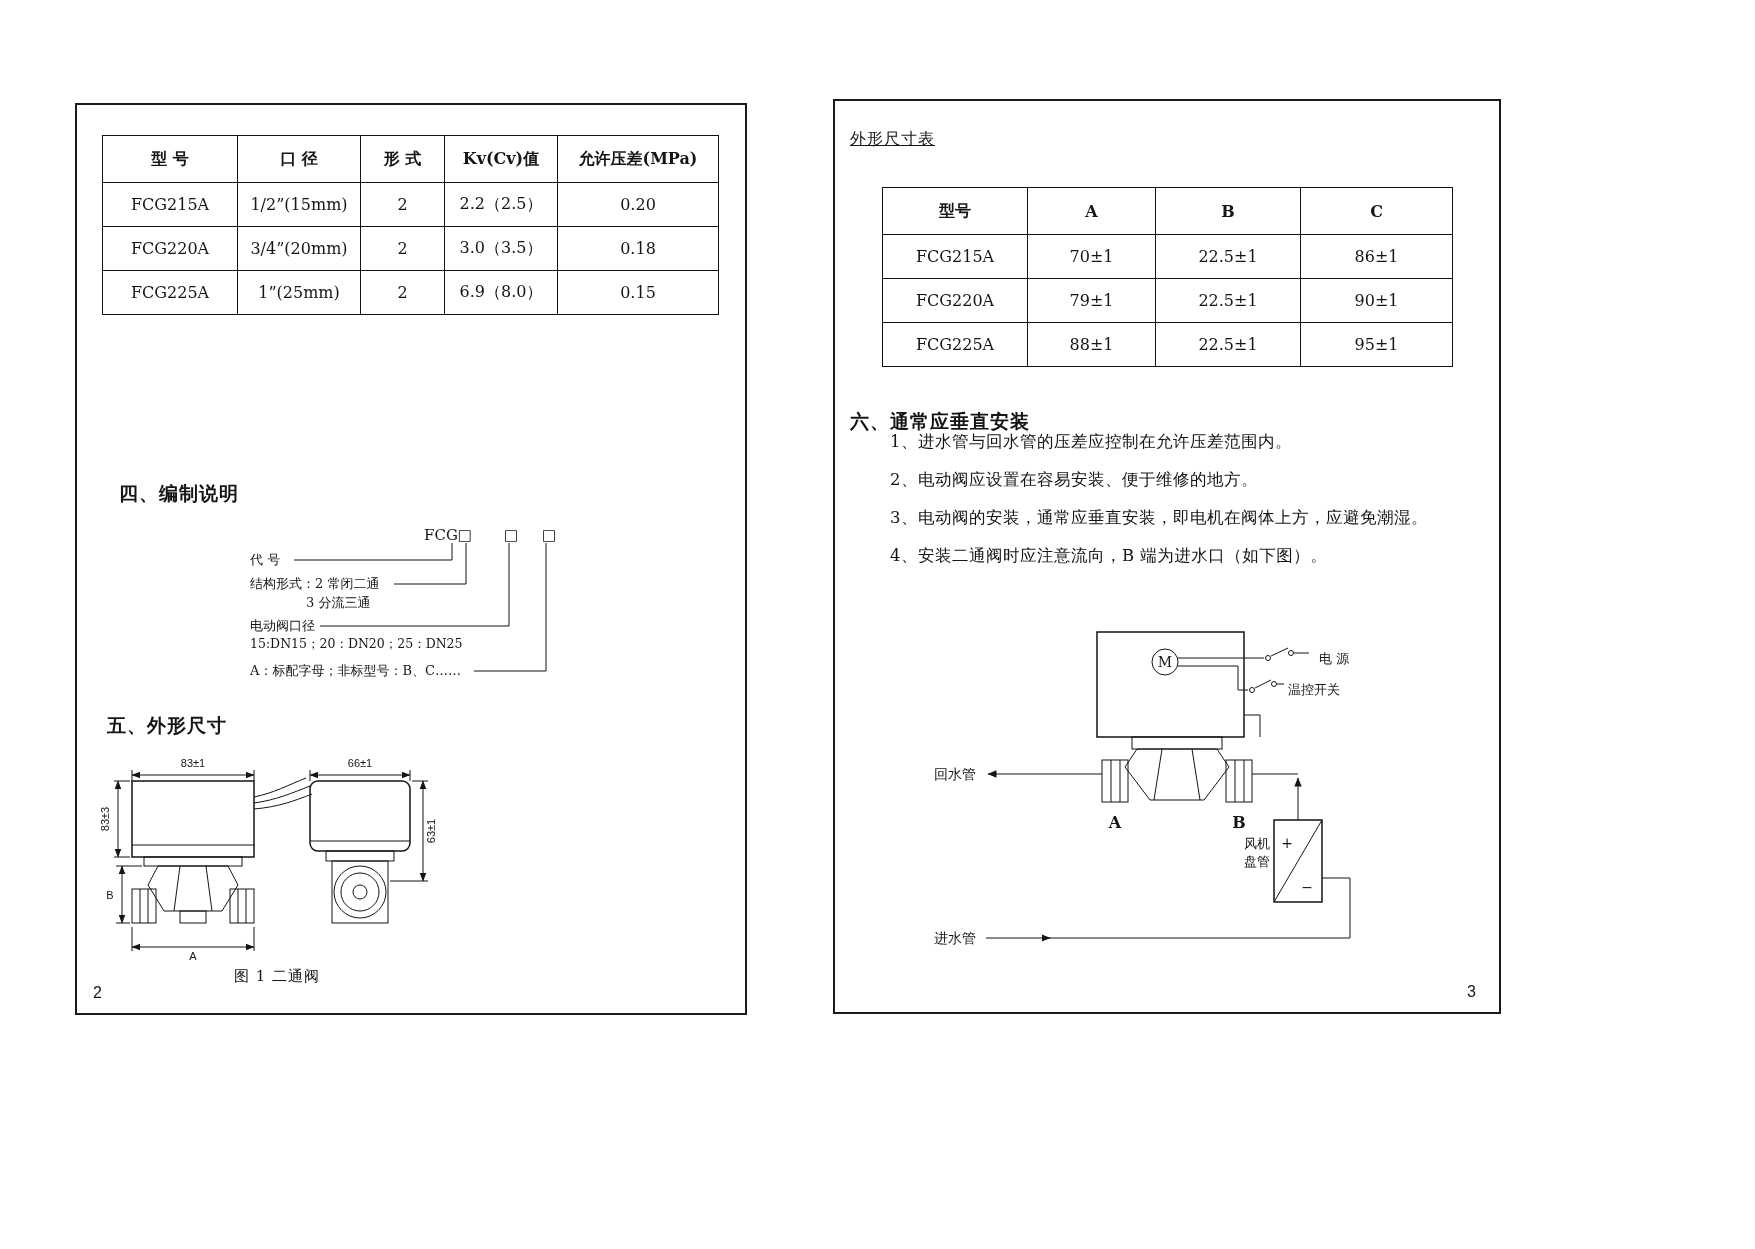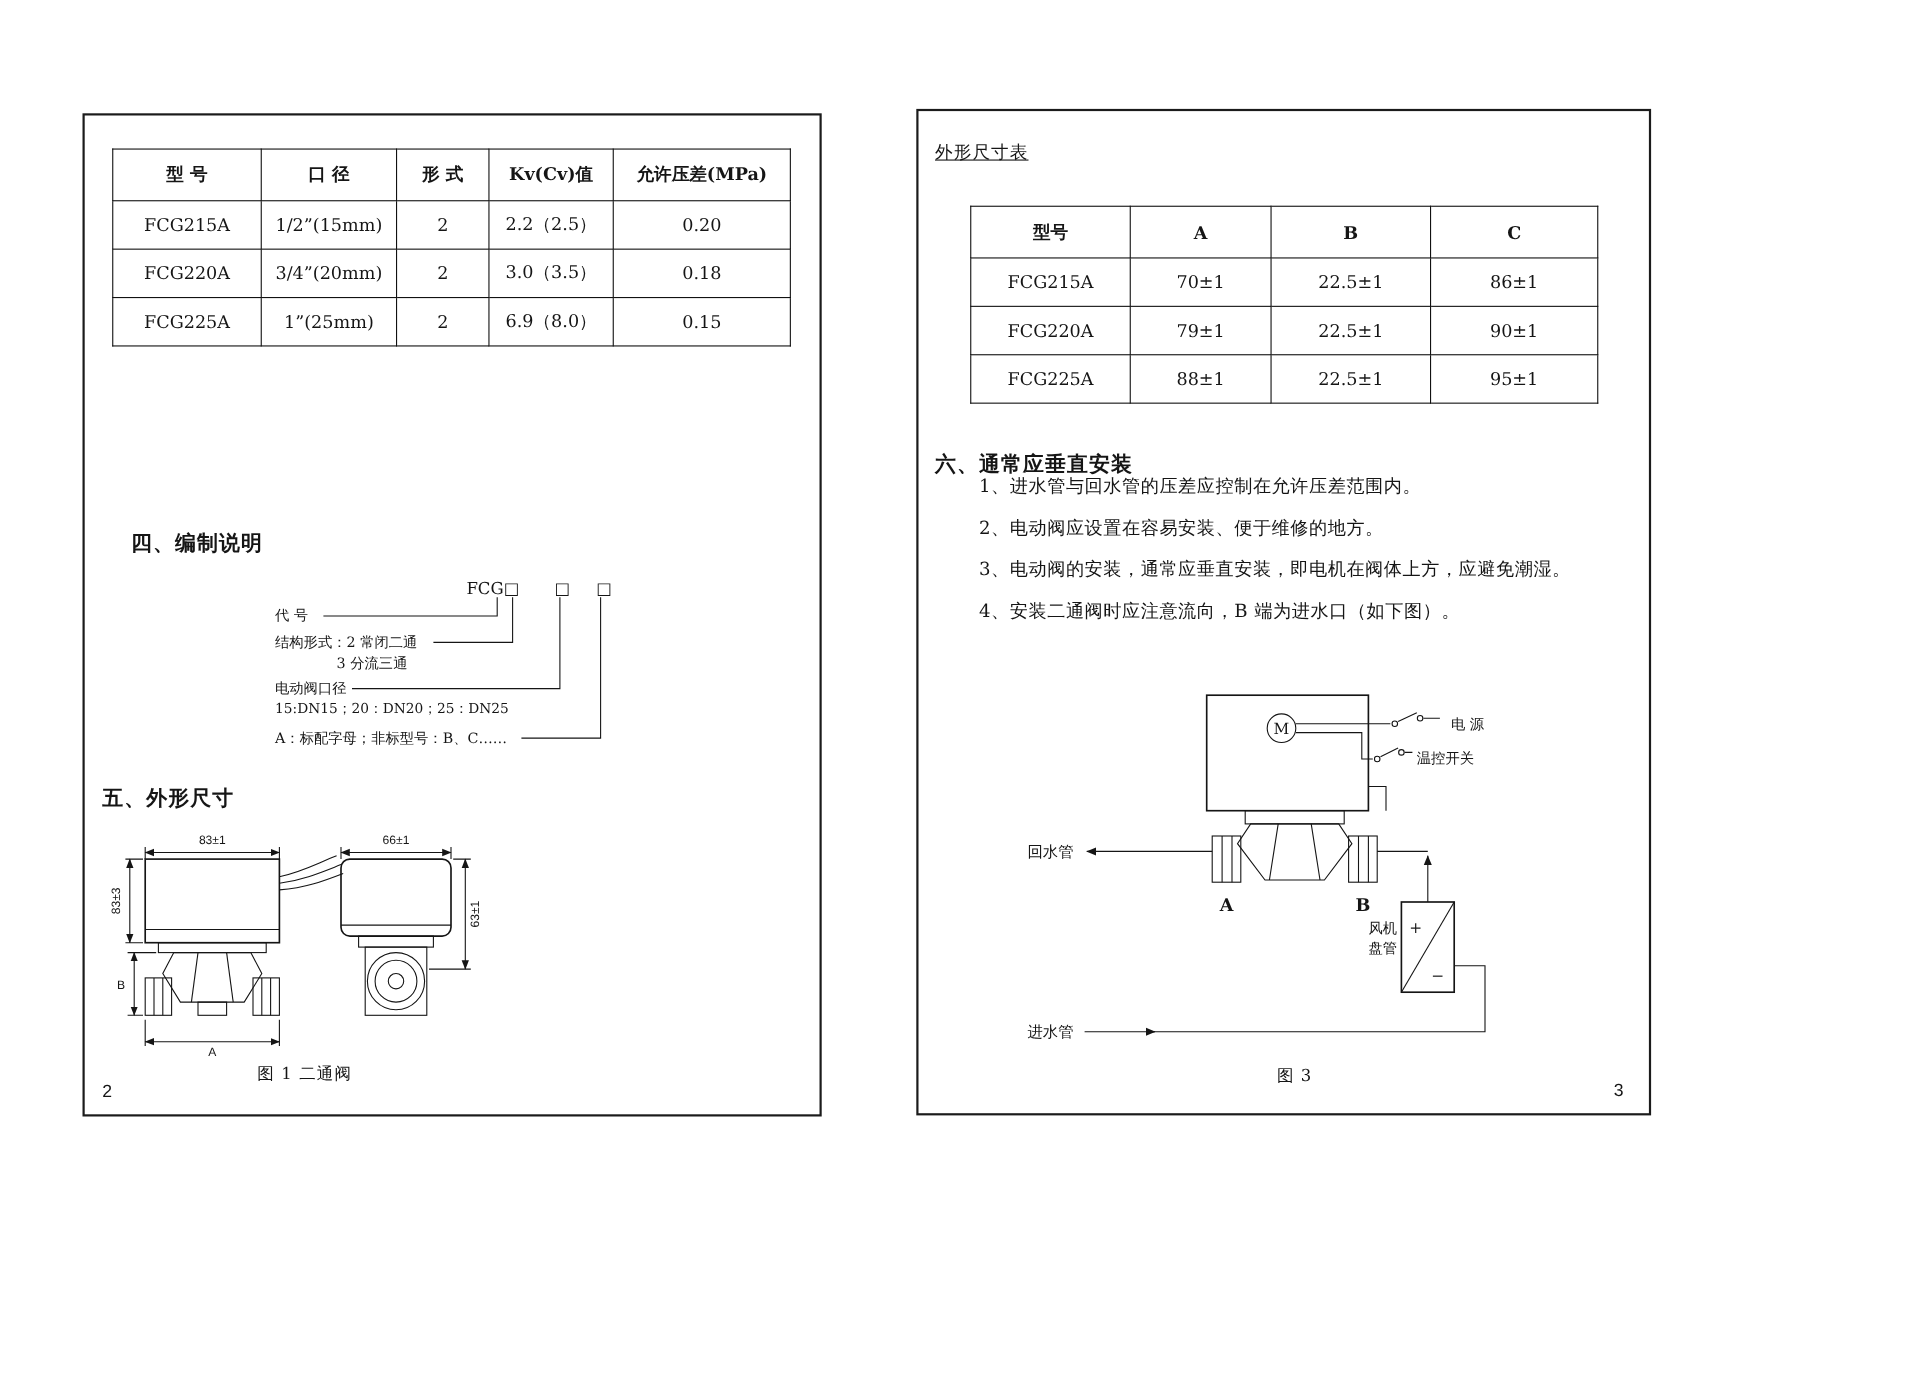--- a/index.html
+++ b/index.html
@@ -91,21 +91,21 @@
       <polyline class="ln" points="232,159 304,159 304,31"></polyline>
     </g>
     <text class="t-cn" x="8" y="52">代  号</text>
     <text class="t-cn" x="8" y="76">结构形式：2 常闭二通</text>
     <text class="t-cn" x="64" y="95">3 分流三通</text>
     <text class="t-cn" x="8" y="118">电动阀口径</text>
     <text class="t-cn12" x="8" y="136">15:DN15；20：DN20；25：DN25</text>
     <text class="t-cn" x="8" y="163">A：标配字母；非标型号：B、C……</text>
   </svg>
 
-  <div class="sec-title abs" style="left:16px;top:608px;text-align:center;">五、外形尺寸</div>
+  <div class="sec-title abs" style="left:30px;top:608px;text-align:center;">五、外形尺寸</div>
 
   <svg class="abs" style="left:15px;top:646px;" width="370" height="212" viewBox="0 0 370 212">
     <defs>
       <marker id="arr1" markerWidth="9" markerHeight="9" refX="8" refY="4.5" orient="auto-start-reverse">
         <path d="M0,1.2 L8.5,4.5 L0,7.8 z" fill="#151515"></path>
       </marker>
     </defs>
     <g>
       <line class="ln" x1="40" y1="30" x2="40" y2="19"></line>
       <line class="ln" x1="162" y1="30" x2="162" y2="19"></line>
@@ -272,16 +272,15 @@
     <g>
       <rect class="ln2" x="342" y="200" width="48" height="82"></rect>
       <line class="ln" x1="342" y1="282" x2="390" y2="200"></line>
       <text class="t-lab" x="355" y="228" text-anchor="middle">+</text>
       <text class="t-lab" x="375" y="272" text-anchor="middle">−</text>
       <text class="t-cn" x="338" y="228" text-anchor="end">风机</text>
       <text class="t-cn" x="338" y="246" text-anchor="end">盘管</text>
     </g>
   </svg>
 
-  <div class="caption abs" style="left:97px;top:868px;width:490px;">图  3</div>
 
   <div class="pagenum abs" style="left:632px;top:882px;">3</div>
 </div>
 
 </body></html>

